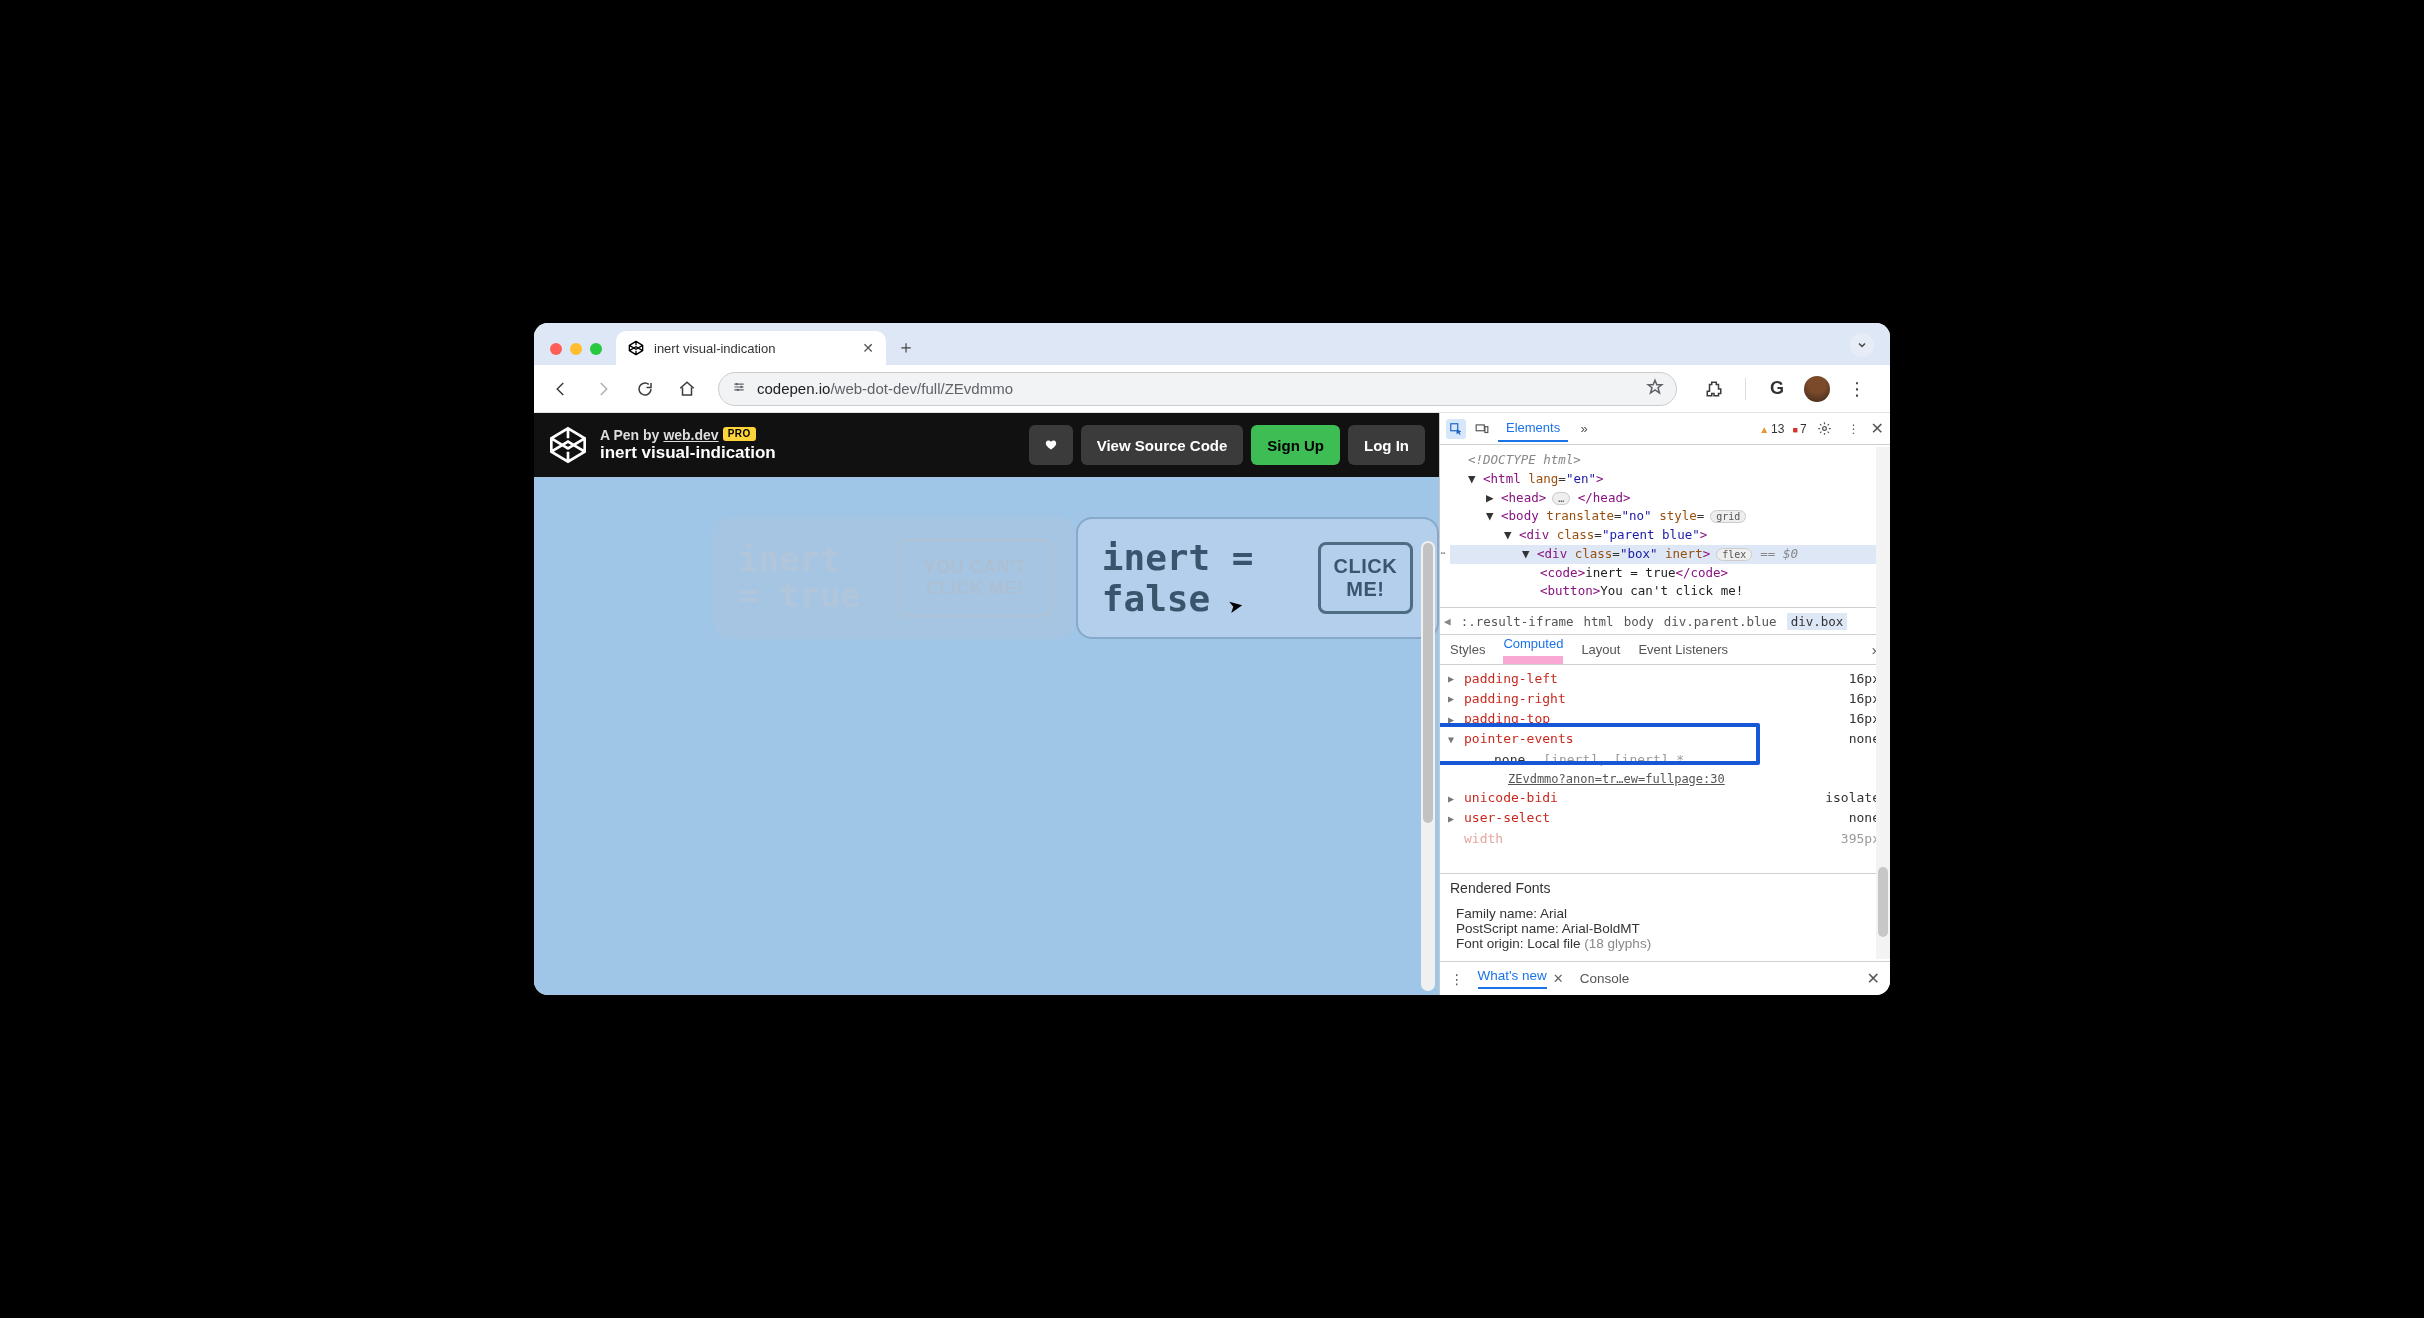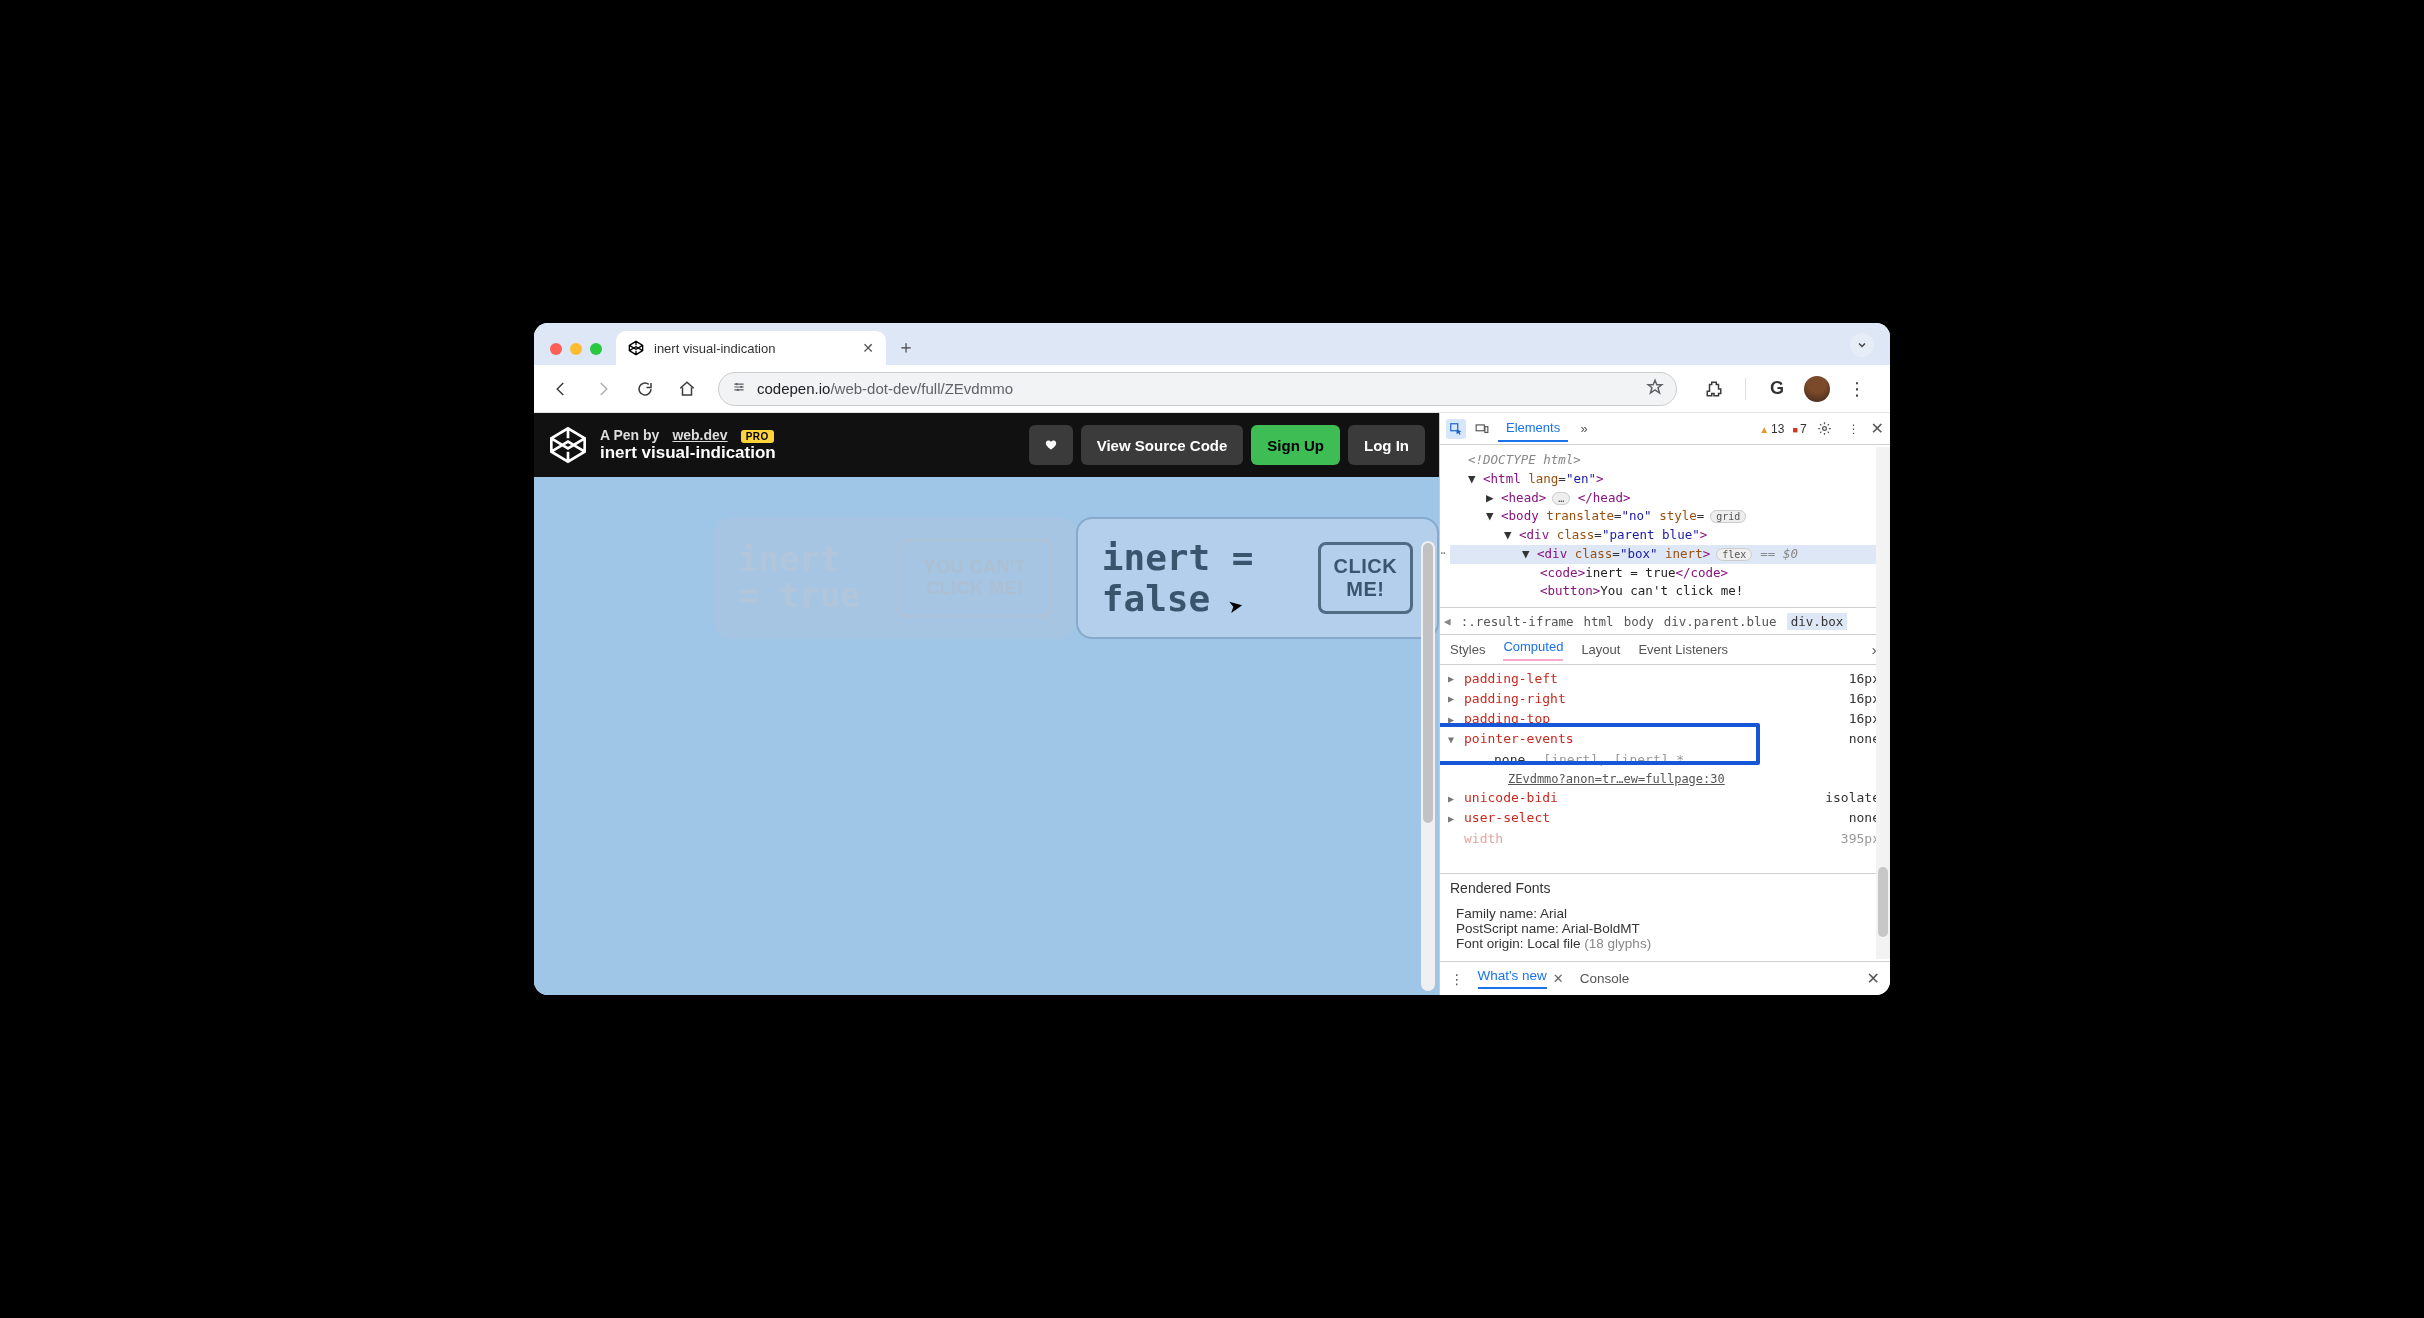--- a/index.html
+++ b/index.html
@@ -132,21 +132,21 @@
     color:#fff;
     display:flex;
     align-items:center;
     padding:0 14px;
     gap:12px;
   }
   .cp-logo {
     width:40px;height:40px;
   }
   .cp-text { display:flex; flex-direction:column; line-height:1.15;}
-  .cp-byline { font-size:14px; color:#ddd; font-weight:600; display:flex; align-items:flex-end; gap:13px;}
+  .cp-byline { font-size:14px; color:#ddd; font-weight:600; display:flex; align-items:flex-start; gap:4px;}
   .pro-badge {
     background:#ffd43b; color:#000; font-size:10px; font-weight:800;
     padding:1px 5px; border-radius:3px; letter-spacing:.5px;
   }
   .cp-title { font-size:17px; font-weight:700; }
   .cp-actions { margin-left:auto; display:flex; gap:8px;}
   .cp-btn {
     background:#3b3b3b; color:#fff; border:none;
     padding:0 16px; height:40px; border-radius:6px;
     font-size:15px; font-weight:600;
@@ -279,21 +279,21 @@
   .breadcrumb .bc{white-space:nowrap;}
   .breadcrumb .bc.active{background:#dde7f6;padding:1px 4px;color:#333;}
   .bc-arrow{color:#888;font-size:11px;}
 
   .styles-tabs{
     height:30px;border-bottom:1px solid #d0d0d0;
     display:flex;align-items:center;gap:18px;padding:0 10px;
     font-size:13px;color:#555;
   }
   .styles-tabs .st{cursor:pointer;}
-  .styles-tabs .st.active{color:#1a73e8;border-bottom:2px solid #f9a8d4;padding-bottom:5px;font-weight:500;}
+  .styles-tabs .st.active{color:#1a73e8;border-bottom:8px solid #f9a8d4;padding-bottom:5px;font-weight:500;}
   .styles-tabs .more{margin-left:auto;font-size:15px;}
 
   .computed{
     flex:1;overflow:hidden;
     font-family:Menlo,Consolas,monospace;font-size:13px;
     padding:4px 10px 8px 8px;
     line-height:1.55;
     position:relative;
   }
   .prow{display:flex;align-items:center;gap:6px;}

